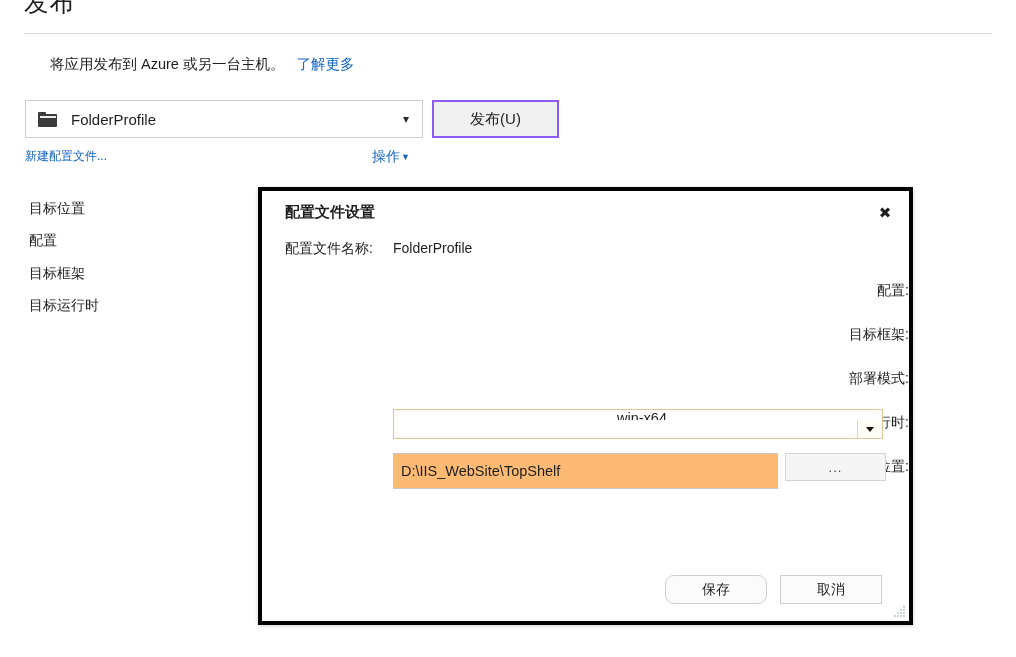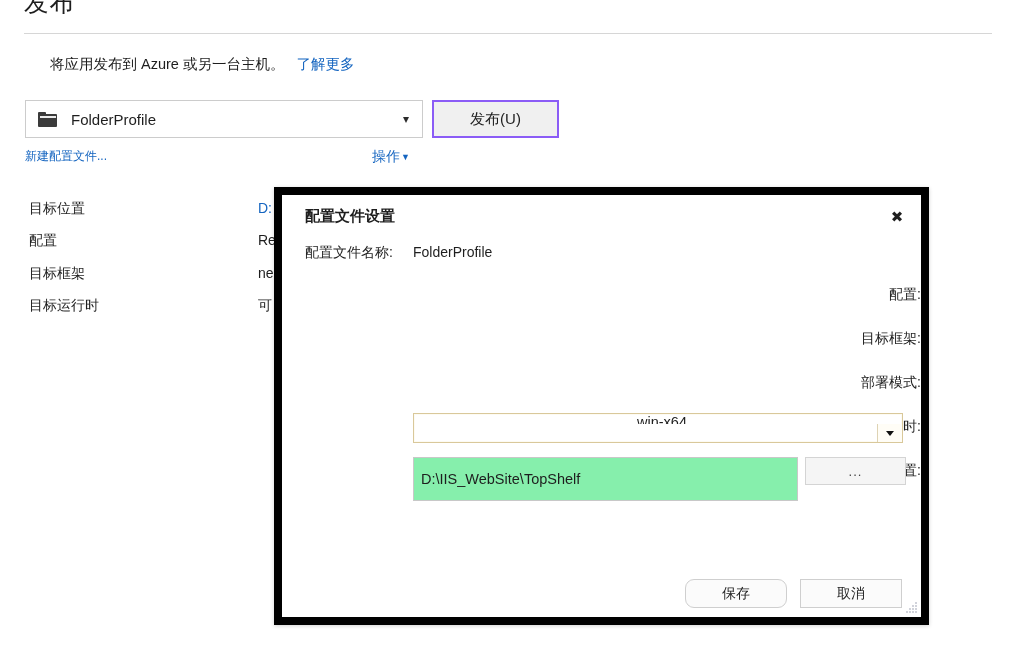--- a/index.html
+++ b/index.html
@@ -169,27 +169,27 @@
   .summary-row .s-value {
     position: absolute;
     left: 258px;
     color: #1e1e1e;
   }
   .summary-row .s-value.link { color: #1565c0; }
 
   
   #profile-settings-dialog {
     position: absolute;
-    left: 274px;
+    left: 258px;
     top: 187px;
     width: 655px;
     height: 438px;
     box-sizing: border-box;
     background: #ffffff;
-    border: 8px solid #000000;
+    border: 4px solid #000000;
     box-shadow: 0 1px 4px rgba(0,0,0,.18);
     padding-left: 30px;
   }
 
   #dialog-title {
     position: absolute;
     left: 23px;
     top: 12px;
     font-size: 15px;
     font-weight: bold;
@@ -294,24 +294,24 @@
     border-left: 4px solid transparent;
     border-right: 4px solid transparent;
     border-top: 5px solid #111111;
   }
 
   .textbox {
     position: absolute;
     left: 131px;
     top: 0;
     width: 385px;
-    height: 44px;
+    height: 36px;
     box-sizing: border-box;
     border: 1px solid #c8c8c8;
-    background: #86efac;
+    background: #fdba74;
     display: flex;
     align-items: center;
   }
   .textbox .t-text {
     margin-left: 7px;
     font-size: 14.5px;
     color: #1e1e1e;
   }
   #browse-button {
     position: absolute;

